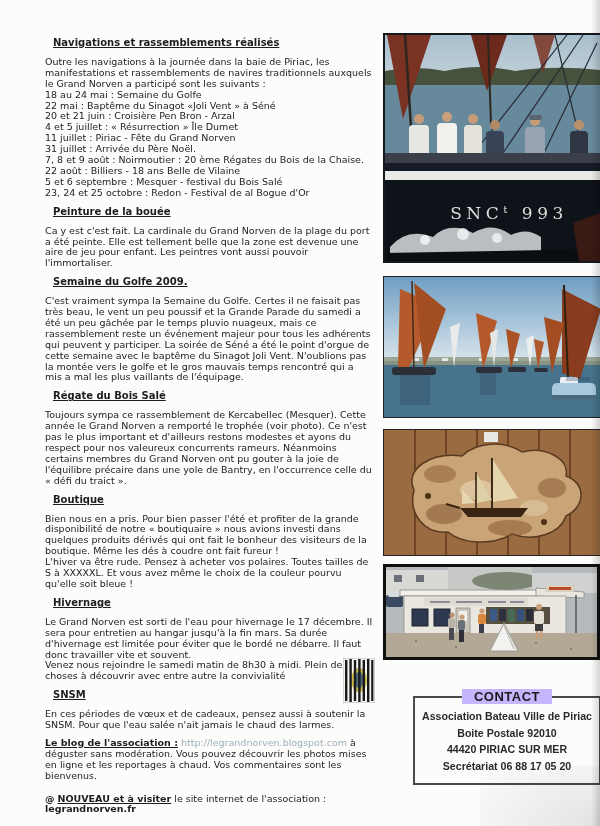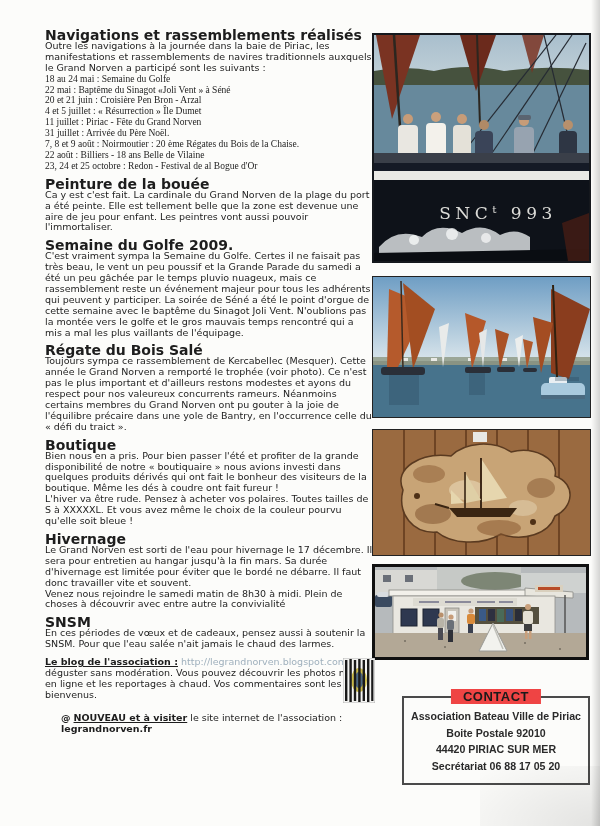--- a/index.html
+++ b/index.html
@@ -7,42 +7,42 @@
   .page{position:relative;width:600px;height:826px;background:#fcfcfa;overflow:hidden;
         font-family:"DejaVu Sans",sans-serif;color:#1d1d1d;}
   .scan-edge{position:absolute;right:0;top:0;width:9px;height:100%;
         background:linear-gradient(to right,rgba(0,0,0,0),rgba(0,0,0,0.16));}
   .scan-corner{position:absolute;right:0;bottom:0;width:120px;height:60px;
         background:radial-gradient(ellipse at bottom right,rgba(0,0,0,0.10),rgba(0,0,0,0));}
 
   
   .left{position:absolute;left:45px;top:30px;width:328px;font-size:9.5px;line-height:10.9px;}
   .sec{margin:0 0 7px 0;}
-  .sec .title{font-weight:bold;font-size:14px;margin:0;}
+  .sec .title{font-weight:bold;text-decoration:underline;font-size:10px;margin:8px;}
   .sec p{margin:0;}
-  .events div{margin:0;font-family:Liberation Serif, serif;}
+  .events div{margin:0;}
   .h-inline{font-weight:bold;text-decoration:underline;}
   .url{color:#9fb0bd;}
   .b{font-weight:bold;}
   .u{text-decoration:underline;}
 
   
-  .right{position:absolute;left:372px;top:33px;width:193px;}
+  .right{position:absolute;left:383px;top:33px;width:193px;}
   .photo{display:block;border:1px solid #222;background:#222;}
   .photo1{margin-bottom:13px;border:2px solid #15181d;}
   .photo2{margin-bottom:11px;}
   .photo3{margin-bottom:8px;}
   .photo4{border:3px solid #101010;margin-bottom:0;}
 
   
   .contact{position:relative;margin:36px 0 0 30px;width:178px;border:2px solid #4a4a4a;
         padding:10px 3px 9px 3px;text-align:center;background:#fcfcfa;
         font-family:"Liberation Sans",sans-serif;}
   .contact .legend{position:absolute;top:-9px;left:50%;transform:translateX(-50%);
-        background:#ef4444;padding:0 12px;font-weight:bold;font-size:13px;
+        background:#c4b5fd;padding:0 12px;font-weight:bold;font-size:13px;
         letter-spacing:0.5px;color:#1a1a1a;white-space:nowrap;}
   .contact .line{font-size:10.6px;font-weight:bold;color:#2a2a2a;line-height:16.5px;}
 
   
   .snsm-thumb{position:absolute;left:343px;top:658px;width:32px;height:45px;}
 </style>
 </head>
 <body>
 
 <div class="page">
@@ -54,20 +54,21 @@
       <p>Outre les navigations à la journée dans la baie de Piriac, les manifestations et rassemblements de navires traditionnels auxquels le Grand Norven a participé sont les suivants :</p>
       <div class="events">
         <div>18 au 24 mai : Semaine du Golfe</div>
         <div>22 mai : Baptême du Sinagot «Joli Vent » à Séné</div>
         <div>20 et 21 juin : Croisière Pen Bron - Arzal</div>
         <div>4 et 5 juillet : « Résurrection » Île Dumet</div>
         <div>11 juillet : Piriac - Fête du Grand Norven</div>
         <div>31 juillet : Arrivée du Père Noël.</div>
         <div>7, 8 et 9 août : Noirmoutier : 20 ème Régates du Bois de la Chaise.</div>
         <div>22 août : Billiers - 18 ans Belle de Vilaine</div>
+        <div>5 et 6 septembre : Mesquer - festival du Bois Salé</div>
         <div>23, 24 et 25 octobre : Redon - Festival de al Bogue d'Or</div>
       </div>
     </div>
 
     <div class="sec">
       <p class="title">Peinture de la bouée</p>
       <p>Ca y est c'est fait. La cardinale du Grand Norven de la plage du port a été peinte. Elle est tellement belle que la zone est devenue une aire de jeu pour enfant. Les peintres vont aussi pouvoir l'immortaliser.</p>
     </div>
 
     <div class="sec">
@@ -96,21 +97,21 @@
       <p class="title">SNSM</p>
       <p>En ces périodes de vœux et de cadeaux, pensez aussi à soutenir la SNSM. Pour que l'eau salée n'ait jamais le chaud des larmes.</p>
     </div>
 
     <div class="sec">
       <p><span class="h-inline">Le blog de l'association :</span>
         <span class="url">http://legrandnorven.blogspot.com</span>
         <span>à déguster sans modération. Vous pouvez découvrir les photos mises en ligne et les reportages à chaud. Vos commentaires sont les bienvenus.</span></p>
     </div>
 
-    <div class="sec" style="margin-top:12px;margin-left:16px;">
+    <div class="sec" style="margin-top:12px;">
       <p><span class="b">@</span>
         <span class="b u">NOUVEAU et à visiter</span>
         <span>le site internet de l'association :</span>
         <span class="b">legrandnorven.fr</span></p>
     </div>
 
   </div>
 
   <div class="right">
 

